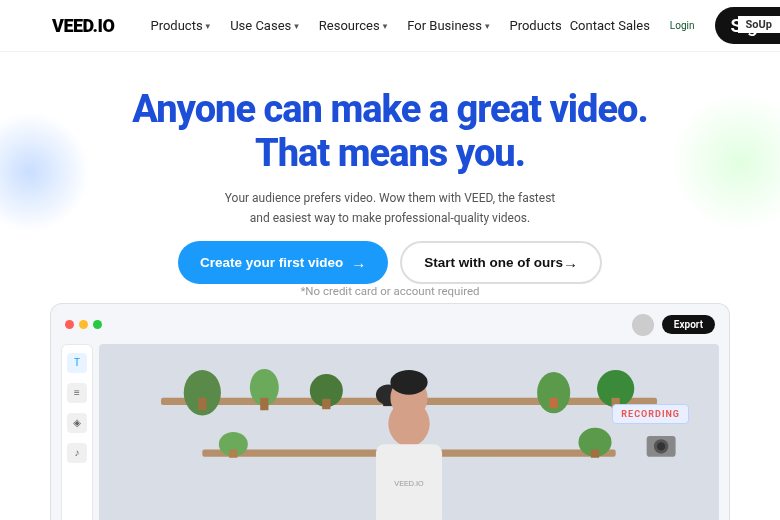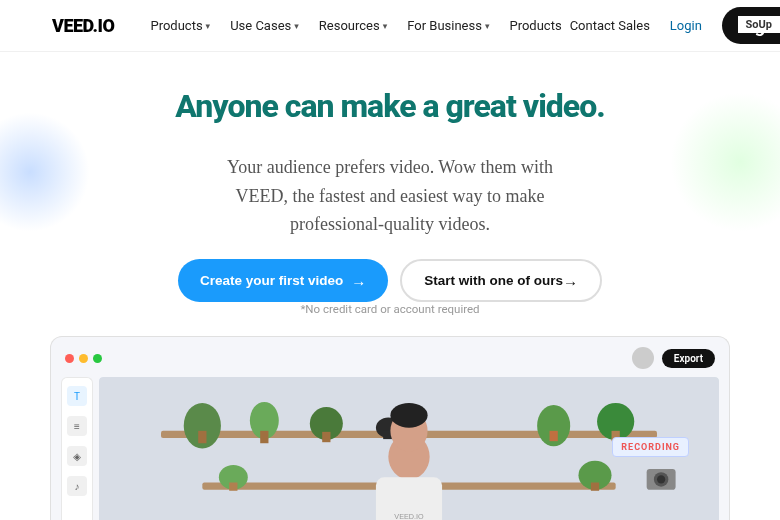--- a/index.html
+++ b/index.html
@@ -57,56 +57,55 @@
       align-items: center;
       gap: 10px;
       flex-shrink: 0;
     }
     .nav-contact-sales {
       font-size: 13px;
       color: #222;
       cursor: pointer;
     }
     .nav-login {
-      font-size: 13px;
-      color: #0369a1;
+      font-size: 10px;
+      color: #14532d;
       cursor: pointer;
       padding: 6px 10px;
     }
     .nav-signup {
       background: #111;
       color: #fff;
       font-size: 19px;
       font-weight: 600;
       padding: 7px 16px;
       border-radius: 20px;
       cursor: pointer;
     }
 
     
     .hero {
       background: #fff;
       text-align: center;
       padding: 36px 20px 16px;
     }
     .hero h1 {
-      font-size: 32px;
+      font-size: 38px;
       font-weight: 800;
       line-height: 1.15;
-      color: #0f766e;
-      margin-bottom: 28px;
+      color: #1d4ed8;
+      margin-bottom: 14px;
       letter-spacing: -1px;
     }
     .hero p {
-      font-size: 18px;
+      font-size: 12px;
       color: #555;
       line-height: 1.6;
       max-width: 340px;
-      margin: 0 auto 20px;
-      font-family: Liberation Serif, serif;
+      margin: 0 auto 13px;
     }
     .hero-buttons {
       display: flex;
       justify-content: center;
       gap: 12px;
     }
     .btn-primary {
       background: #1a9bfc;
       color: #fff;
       font-size: 13.5px;
@@ -129,21 +128,21 @@
       border-radius: 28px;
       cursor: pointer;
       display: flex;
       align-items: center;
       border: 2px solid #ddd;
     }
     .btn-secondary .arrow { font-size: 15px; }
     .hero-note {
       font-size: 11.5px;
       color: #999;
-      margin-bottom: 20px;
+      margin-bottom: 5px;
     }
 
     
     .editor-wrapper {
       position: relative;
       margin: 0 auto;
       width: 680px;
     }
     .editor-frame {
       background: #f5f6fa;
@@ -320,20 +319,21 @@
 
   <div class="soup-badge" style="position:fixed;top:16px;right:0;z-index:100;">SoUp</div>
 </nav>
 
 <div class="hero" style="position:relative;">
   <div class="bg-gradient-left"></div>
   <div class="bg-gradient-right"></div>
 
   <h1>
     <span>Anyone can make a great video.</span><br>
+    <span>That means you.</span>
   </h1>
   <p>Your audience prefers video. Wow them with VEED, the fastest and easiest way to make professional-quality videos.</p>
   <div class="hero-buttons">
     <button class="btn-primary">
       <span>Create your first video</span>
       <span class="arrow">→</span>
     </button>
     <button class="btn-secondary">
       <span>Start with one of ours</span>
       <span class="arrow">→</span>

